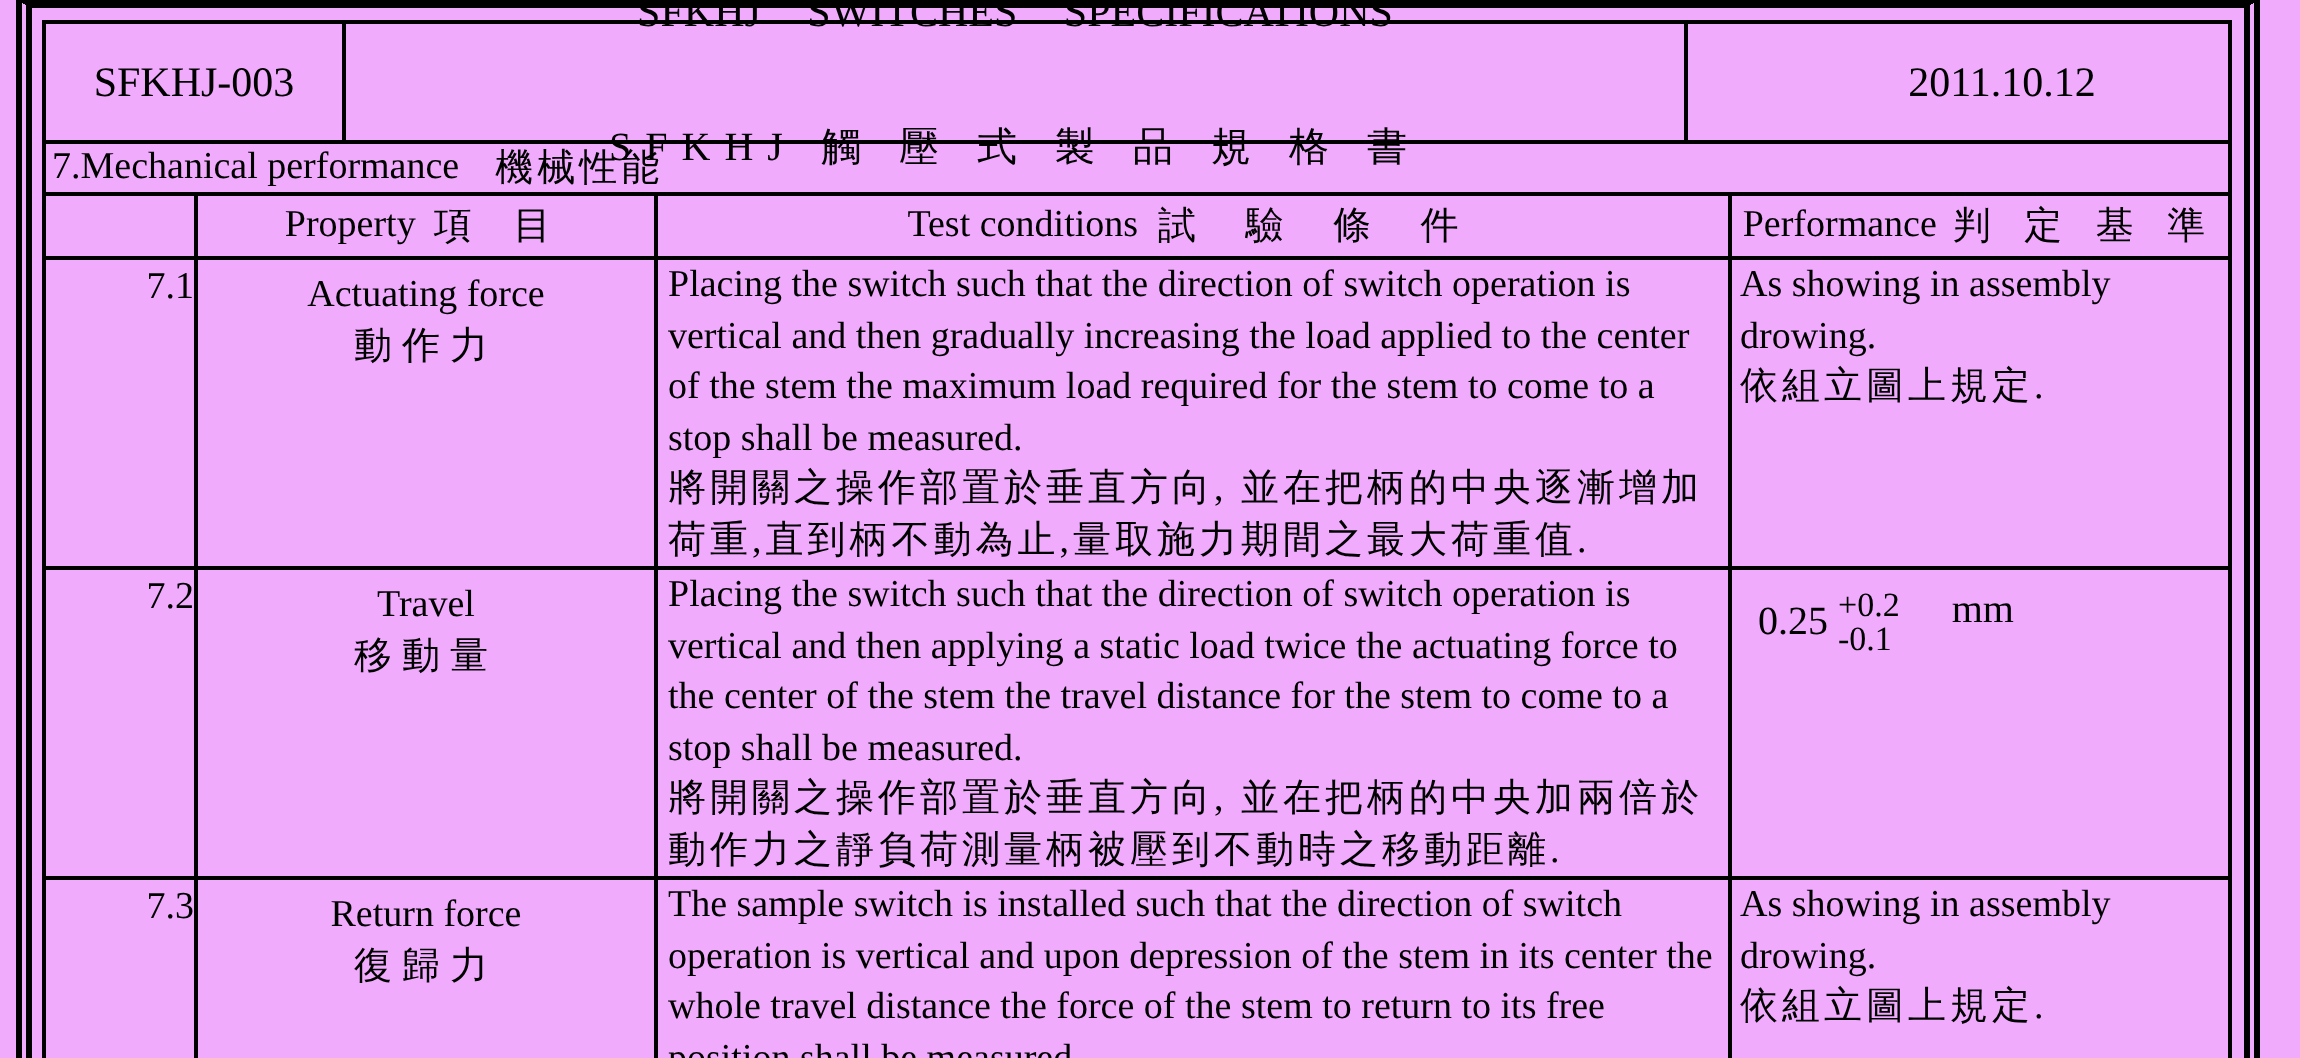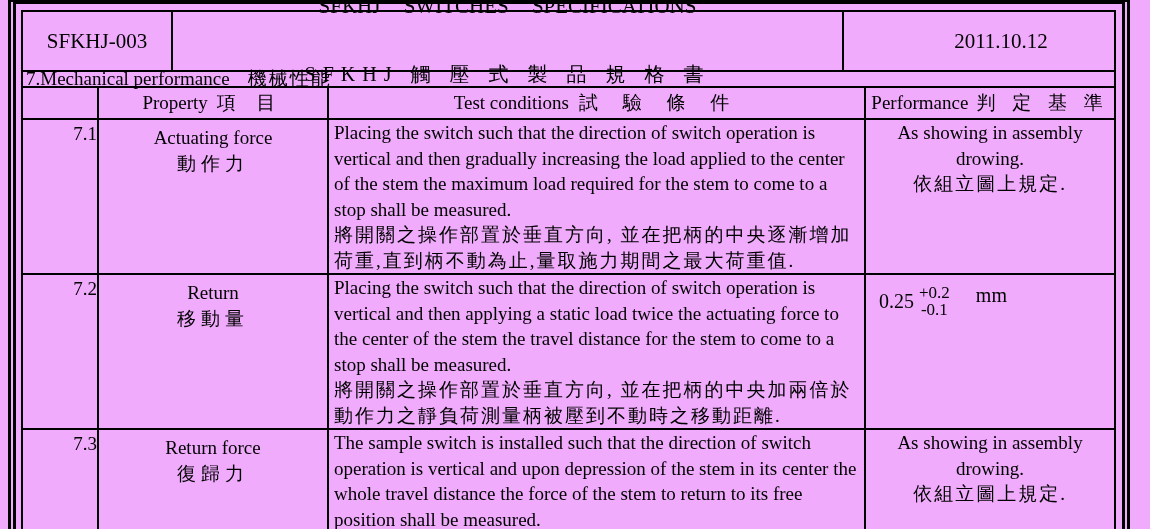--- a/index.html
+++ b/index.html
@@ -28,32 +28,32 @@
   .hcell { display:flex; align-items:center; justify-content:center; }
   .hcell-num  { width:150px; border-right:2px solid #000; font-size:21px; }
   .hcell-title{ flex:1; border-right:2px solid #000; flex-direction:column;gap:40px; }
   .hcell-date { width:226px; font-size:21px;margin-left:44px; }
   .title-en { font-size:21px; line-height:27px; word-spacing:18px; white-space:nowrap; }
   .title-zh { font-size:20px; line-height:29px; letter-spacing:7px; white-space:nowrap; }
 
   
   .section-row {
     border:2px solid #000; border-top:0;
-    height:16px; display:flex; align-items:center;
+    height:26px; display:flex; align-items:center;
     padding-left:3px; font-size:19px;
   }
   .section-zh { margin-left:18px; letter-spacing:2px; }
 
   
   .spec-table { border:2px solid #000; border-top:0; }
   .trow { display:flex; }
   .trow + .trow { border-top:2px solid #000; }
   .thead { height:30px; }
   .cell { border-right:2px solid #000; }
-  .cell:last-child { border-right:0;text-align:center; }
+  .cell:last-child { border-right:0; }
   .c-num  { width:76px;  text-align:right; }
   .c-prop { width:230px; text-align:center; }
   .c-cond { width:537px; padding:0 5px; }
   .c-perf { flex:1; padding:0 4px; }
   .thead .cell { display:flex; align-items:center; justify-content:center; font-size:19px; white-space:nowrap; }
   .hdr-zh-wide  { margin-left:10px; letter-spacing:10px; }
   .hdr-zh-med   { margin-left:8px;  letter-spacing:6px; }
   .hdr-zh-small { margin-left:9px;  letter-spacing:8px; }
 
   .r1 { min-height:153px; }
@@ -129,21 +129,21 @@
           <div class="body-txt">As showing in assembly drowing.</div>
           <div class="body-txt zh-line">依組立圖上規定.</div>
         </div>
       </div>
 
       <div class="trow r2">
         <div class="cell c-num">
           <div class="num-val">7.2</div>
         </div>
         <div class="cell c-prop">
-          <div class="prop-en">Return</div>
+          <div class="prop-en">Travel</div>
           <div class="prop-zh">移動量</div>
         </div>
         <div class="cell c-cond">
           <div class="body-txt">Placing the switch such that the direction of switch operation is vertical and then applying a static load twice the actuating force to the center of the stem the travel distance for the stem to come to a stop shall be measured.</div>
           <div class="body-txt zh-line">將開關之操作部置於垂直方向, 並在把柄的中央加兩倍於動作力之靜負荷測量柄被壓到不動時之移動距離.</div>
         </div>
         <div class="cell c-perf">
           <div class="travel-spec">
             <span>0.25</span>
             <span class="tol-stack">

